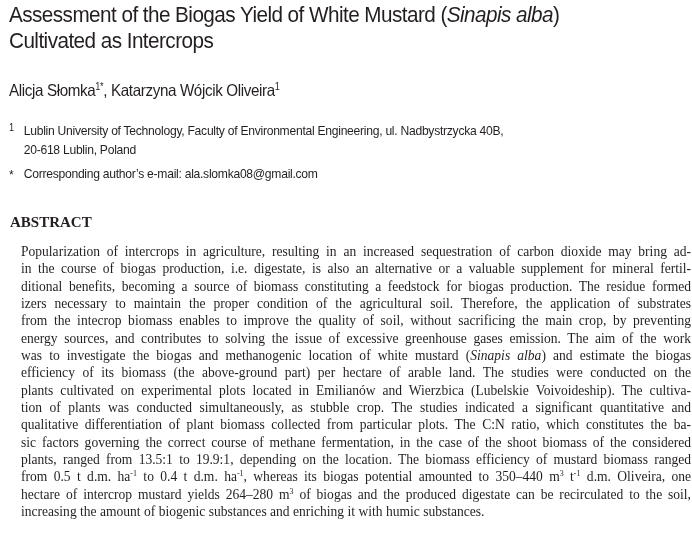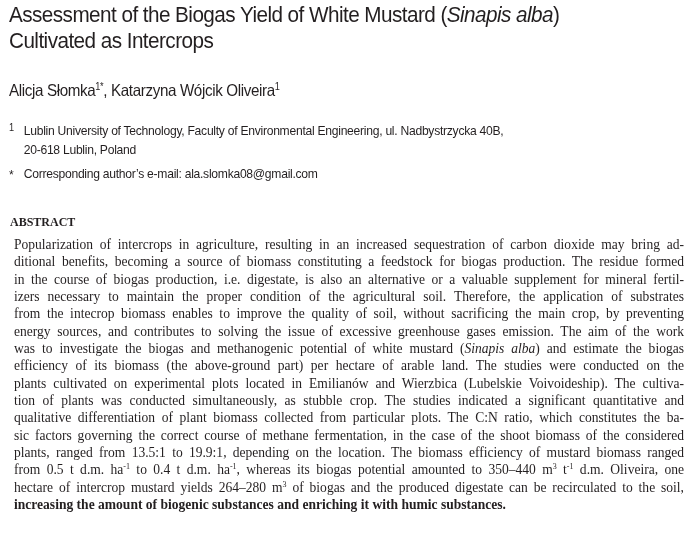--- a/index.html
+++ b/index.html
@@ -27,30 +27,30 @@
   .affil .mark { position: absolute; left: 0; top: -3px; font-size: 10px; }
   .email {
     position: absolute; left: 9px; top: 164px;
     font-family: "Liberation Sans", sans-serif; font-size: 13.2px; line-height: 19px;
     letter-spacing: -0.3px; transform: scaleX(0.92); transform-origin: left top; white-space: nowrap;
   }
   .email .row { position: relative; padding-left: 16px; }
   .email .mark { position: absolute; left: 0; top: 1px; }
   .abstract-head {
     position: absolute; left: 10px; top: 214px;
-    font-family: "Liberation Serif", serif; font-weight: bold; font-size: 12px; line-height: 17px;
+    font-family: "Liberation Serif", serif; font-weight: bold; font-size: 15px; line-height: 17px;
     margin: 0;
   }
   .abstract-body {
     position: absolute; left: 10px; top: 232px; width: 670px;
     font-family: "Liberation Serif", serif; font-size: 13.55px; line-height: 17.35px;
-    text-align: justify; margin: 4px; color: #231f20;
+    text-align: justify; margin: 11px; color: #231f20;
   }
   .abstract-body .ln { display: block; text-align: justify; text-align-last: justify; white-space: nowrap; }
-  .abstract-body .ln.last { text-align-last: left; font-weight: bold; }
+  .abstract-body .ln.last { text-align-last: left; }
   .abstract-body i { font-style: italic; }
   .abstract-body sup { font-size: 8px; vertical-align: 5px; line-height: 0; }
 </style>
 </head>
 <body>
 
 <div class="page">
 
   <h1 class="title">
     <span><span>Assessment of the Biogas Yield of White Mustard (</span><i>Sinapis alba</i><span>)</span></span><br>
@@ -75,26 +75,26 @@
     <div class="row">
       <span class="mark">*</span>
       <span>Corresponding author’s e-mail: ala.slomka08@gmail.com</span>
     </div>
   </div>
 
   <h2 class="abstract-head">ABSTRACT</h2>
 
   <div class="abstract-body">
     <span class="ln">Popularization of intercrops in agriculture, resulting in an increased sequestration of carbon dioxide may bring ad-</span>
+    <span class="ln">in the course of biogas production, i.e. digestate, is also an alternative or a valuable supplement for mineral fertil-</span>
     <span class="ln">ditional benefits, becoming a source of biomass constituting a feedstock for biogas production. The residue formed</span>
-    <span class="ln">in the course of biogas production, i.e. digestate, is also an alternative or a valuable supplement for mineral fertil-</span>
     <span class="ln">izers necessary to maintain the proper condition of the agricultural soil. Therefore, the application of substrates</span>
     <span class="ln">from the intecrop biomass enables to improve the quality of soil, without sacrificing the main crop, by preventing</span>
     <span class="ln">energy sources, and contributes to solving the issue of excessive greenhouse gases emission. The aim of the work</span>
-    <span class="ln"><span>was to investigate the biogas and methanogenic potential of white mustard (</span><i>Sinapis alba</i><span>) and estimate the biogas</span></span>
+    <span class="ln"><span>was to investigate the biogas and methanogenic location of white mustard (</span><i>Sinapis alba</i><span>) and estimate the biogas</span></span>
     <span class="ln">efficiency of its biomass (the above-ground part) per hectare of arable land. The studies were conducted on the</span>
     <span class="ln">plants cultivated on experimental plots located in Emilianów and Wierzbica (Lubelskie Voivoideship). The cultiva-</span>
     <span class="ln">tion of plants was conducted simultaneously, as stubble crop. The studies indicated a significant quantitative and</span>
     <span class="ln">qualitative differentiation of plant biomass collected from particular plots. The C:N ratio, which constitutes the ba-</span>
     <span class="ln">sic factors governing the correct course of methane fermentation, in the case of the shoot biomass of the considered</span>
     <span class="ln">plants, ranged from 13.5:1 to 19.9:1, depending on the location. The biomass efficiency of mustard biomass ranged</span>
     <span class="ln"><span>from 0.5 t d.m. ha</span><sup>-1</sup><span> to 0.4 t d.m. ha</span><sup>-1</sup><span>, whereas its biogas potential amounted to 350–440 m</span><sup>3</sup><span> t</span><sup>-1</sup><span> d.m. Oliveira, one</span></span>
     <span class="ln"><span>hectare of intercrop mustard yields 264–280 m</span><sup>3</sup><span> of biogas and the produced digestate can be recirculated to the soil,</span></span>
     <span class="ln last">increasing the amount of biogenic substances and enriching it with humic substances.</span>
   </div>

